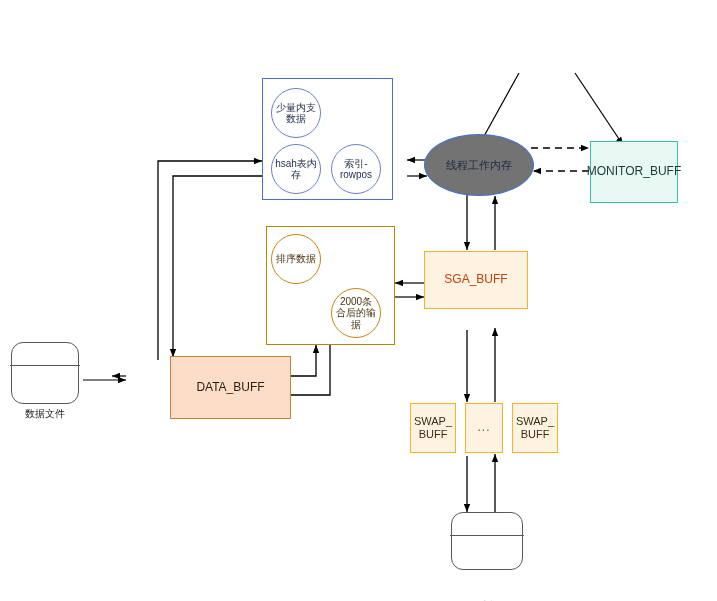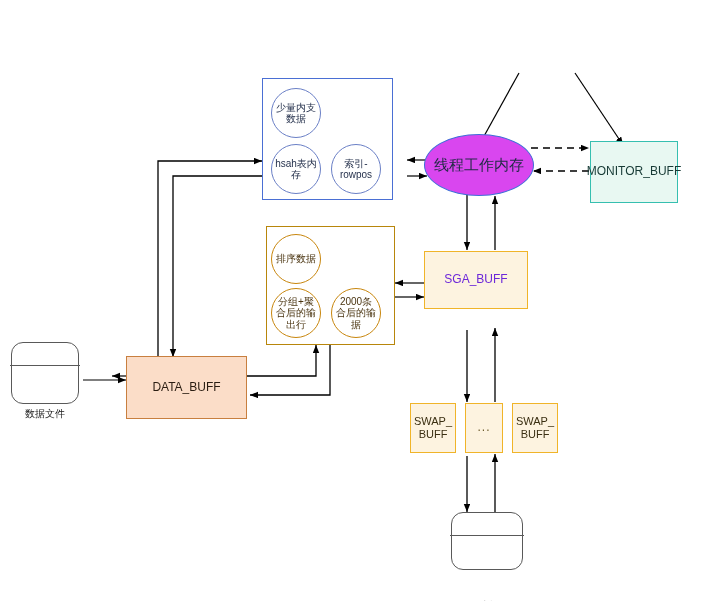--- a/index.html
+++ b/index.html
@@ -61,48 +61,49 @@
     background: #ffffff;
     font-size: 10px;
     color: #4a3410;
     padding: 2px;
   }
 
   
   .ellipse-thread {
     border: 1.4px solid #3f6fd8;
     border-radius: 50%;
-    background: #d946ef;
-    font-size: 15px;
+    background: #737373;
+    font-size: 11px;
     color: #1f2a44;
   }
   .box-monitor {
     border: 1.4px solid #36bfb0;
     background: #e8f8f2;
     font-size: 12px;
     color: #173b36;
   }
   .box-sga {
     border: 1.4px solid #f0b429;
     background: #fdf3e0;
     font-size: 12px;
-    color: #6d28d9;
+    color: #c2410c;
   }
   .box-swap {
     border: 1.4px solid #f0b429;
     background: #fdf3e0;
     font-size: 11px;
     color: #3b2f12;
     align-items: center;
   }
   .box-data {
     border: 1.4px solid #c87f3f;
     background: #fbddc8;
     font-size: 12px;
     color: #2a1d12;
+    margin-left: 44px;
   }
   .circle-dql {
     border: 1.3px solid #3a4468;
     border-radius: 50%;
     background: #ffffff;
     font-size: 12px;
     color: #222a44;
     letter-spacing: 0.5px;
   }
 
@@ -233,24 +234,19 @@
   <div class="node circle-blue" style="left:331px; top:144px; width:50px; height:50px; white-space:pre-line;">
     <span>索引-
 rowpos</span>
   </div>
 
   <div class="node group-orange" style="left:266px; top:226px; width:129px; height:119px;"></div>
 
   <div class="node circle-orange" style="left:271px; top:234px; width:50px; height:50px; white-space:pre-line;text-align:right;">
     <span>排序数据</span>
   </div>
-  <div class="node circle-orange" style="left:271px; top:288px; width:50px; height:50px; white-space:pre-line;">
-    <span>分组+聚
-合后的输
-出行</span>
-  </div>
   <div class="node circle-orange" style="left:331px; top:288px; width:50px; height:50px; white-space:pre-line;">
     <span>2000条
 合后的输
 据</span>
   </div>
 
 </div>
 
 </body></html>

